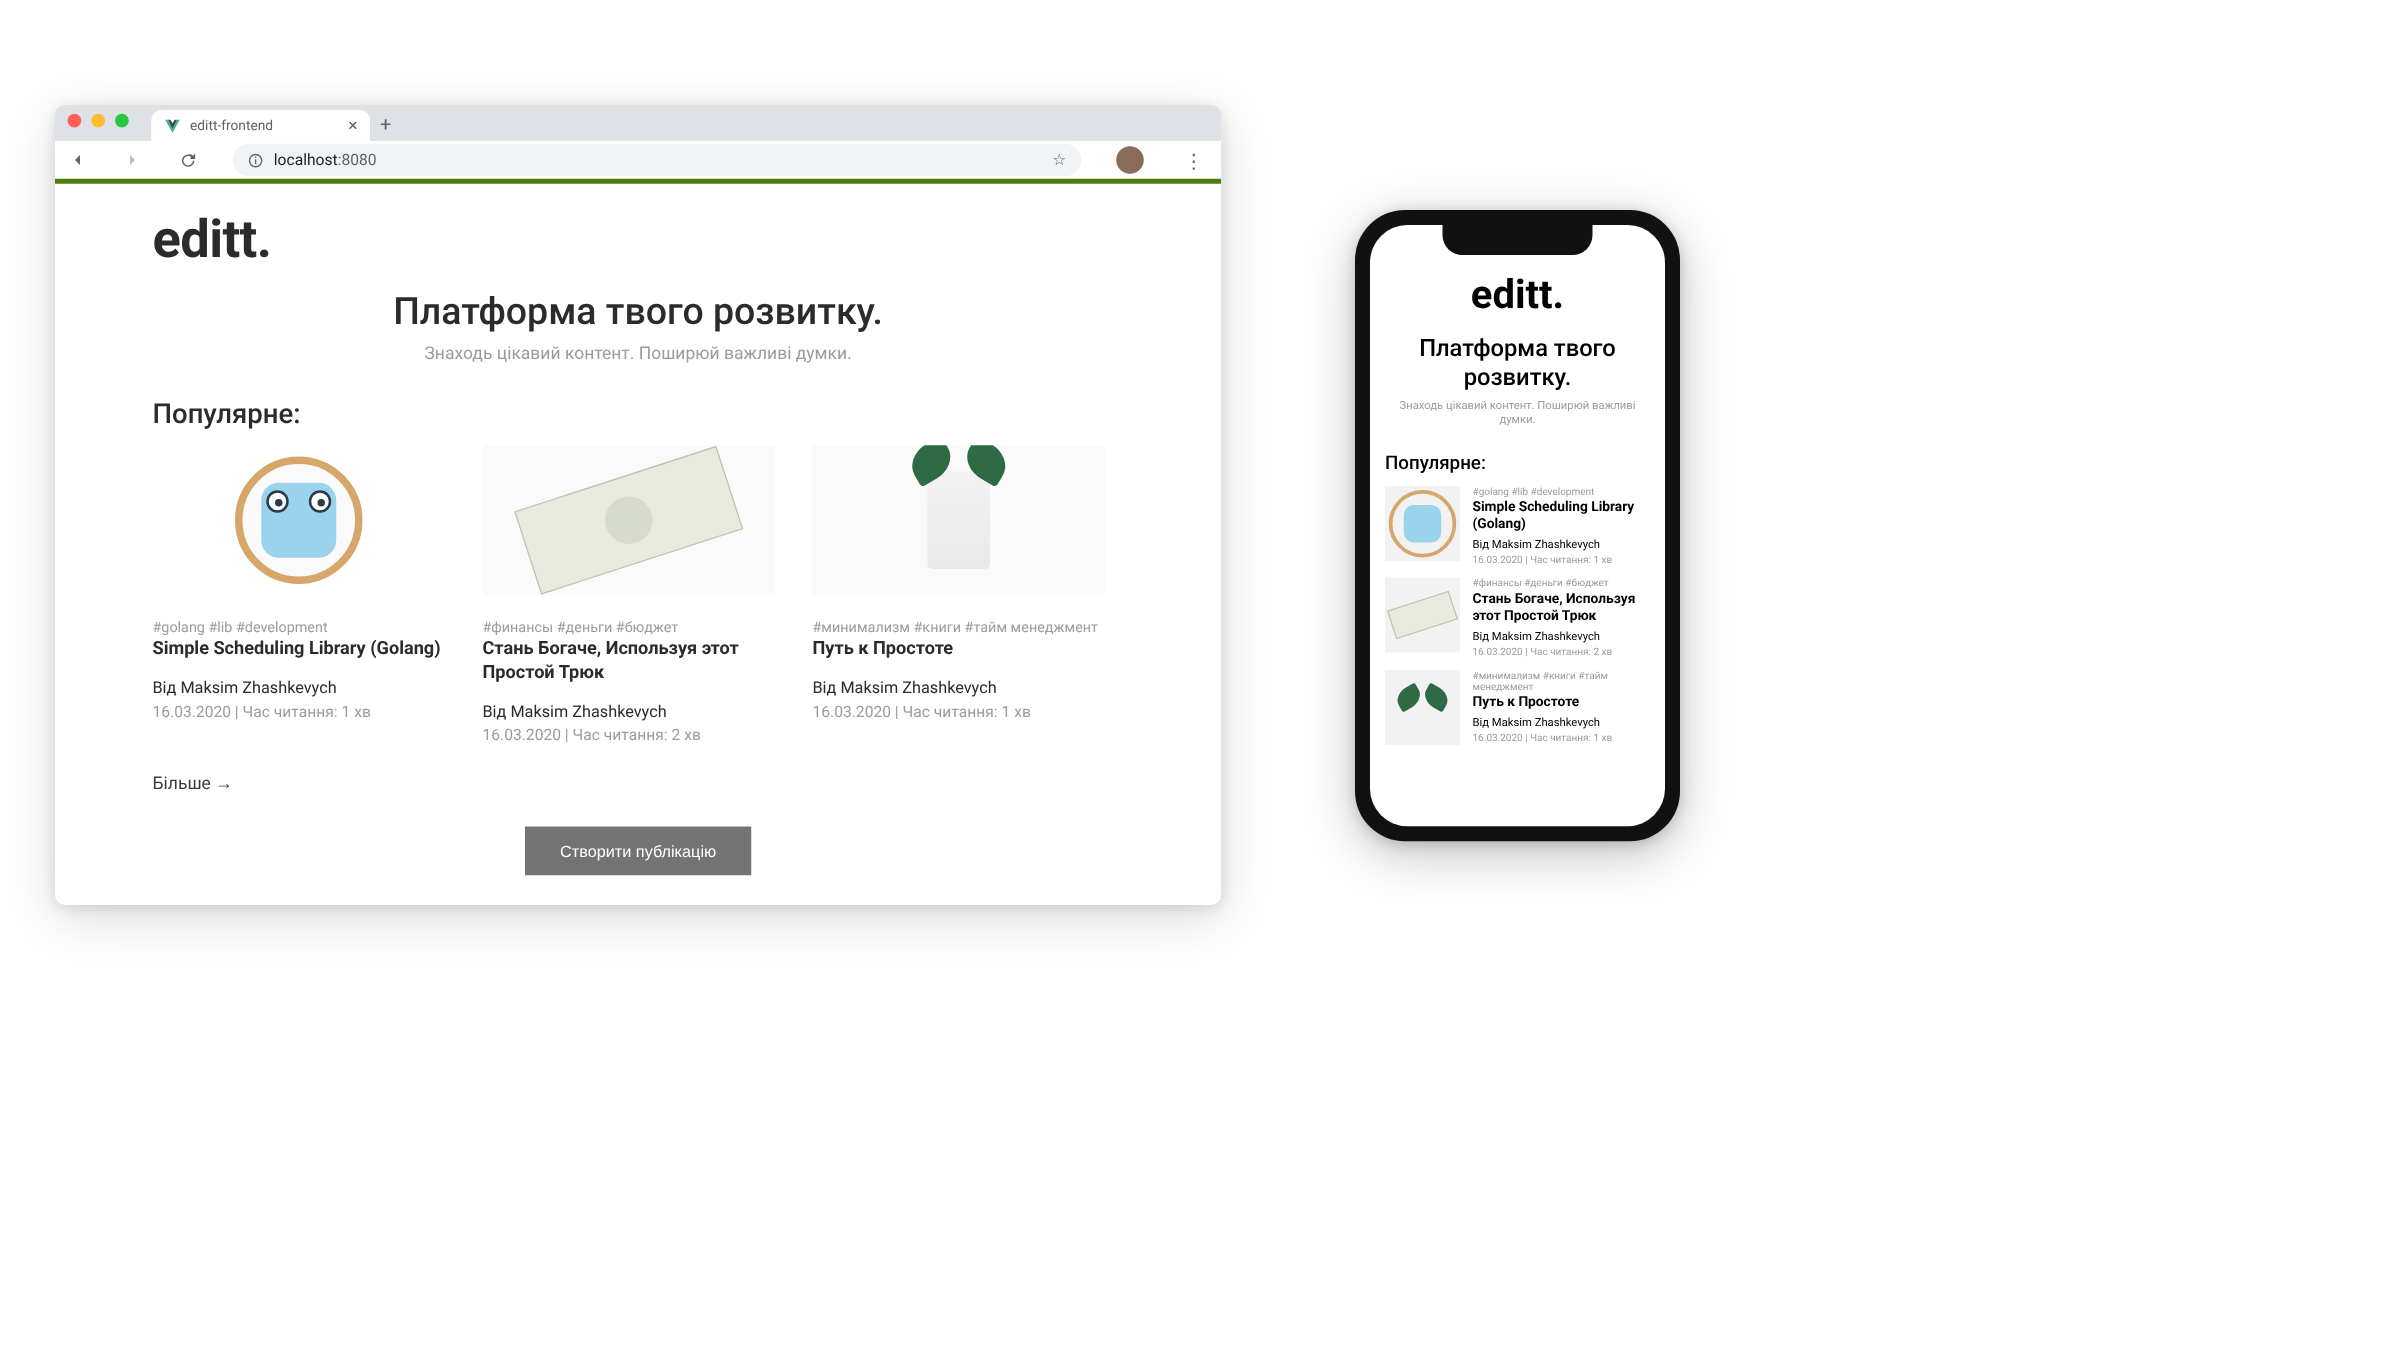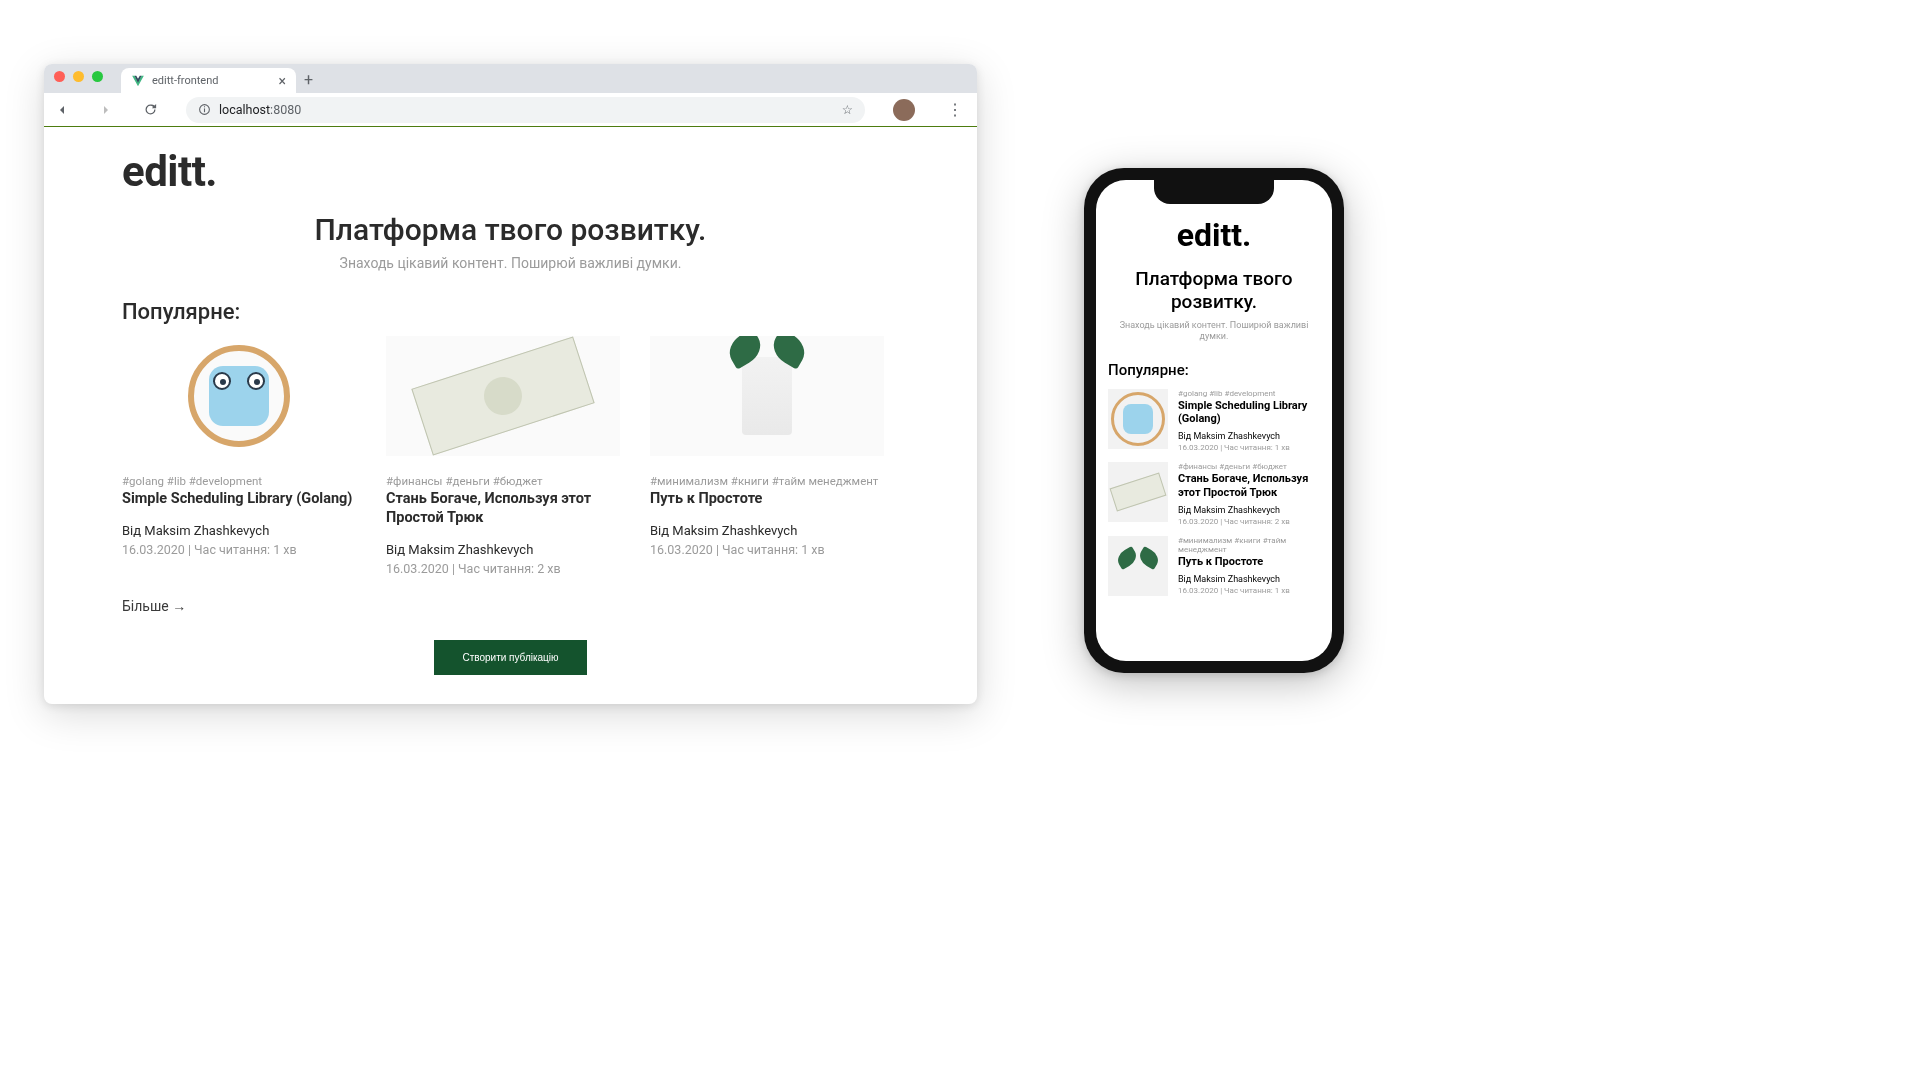--- a/index.html
+++ b/index.html
@@ -8,21 +8,21 @@
       background: #fff;
       width: 1920px;
       height: 1080px;
       position: relative;
     }
 
     
     .browser {
       position: absolute;
       left: 44px;
-      top: 64px;
+      top: 84px;
       width: 933px;
       height: 640px;
       background: #fff;
       border-radius: 8px;
       box-shadow: 0 10px 40px rgba(0,0,0,.15), 0 2px 10px rgba(0,0,0,.1);
       overflow: hidden;
       display: flex;
       flex-direction: column;
     }
     .titlebar {
@@ -49,21 +49,21 @@
       font-size: 11px;
       color: #5f6368;
     }
     .tab .favicon { width: 14px; height: 14px; }
     .tab .close { margin-left: auto; color:#5f6368; font-size: 14px; line-height: 1; }
     .newtab { padding: 0 8px 4px; color:#5f6368; font-size: 16px; }
 
     .addrbar {
       height: 34px;
       background: #fff;
-      border-bottom: 1px solid #4d7c0f;
+      border-bottom: 4px solid #4d7c0f;
       display: flex;
       align-items: center;
       padding: 0 10px;
       gap: 28px;
       font-size: 13px;
       color:#5f6368;
     }
     .nav-icn { width: 16px; height: 16px; display: flex; align-items: center; justify-content: center; }
     .omnibox {
       flex: 1;
@@ -93,23 +93,23 @@
     .thumb { width:234px; height:120px; background:#f2f2f2; display:flex; align-items:center; justify-content:center; overflow:hidden; }
     .tags { color:#9b9b9b; font-size:11.5px; margin-top:18px; }
     .title { font-size:14.5px; font-weight:700; line-height:1.3; margin-top:2px; }
     .author { font-size:13px; margin-top:14px; }
     .meta { color:#9b9b9b; font-size:12.5px; margin-top:4px; }
 
     .more { font-size:14px; color:#3a3a3a; margin-top:22px; }
     .cta-wrap { text-align:center; margin-top:26px; }
     .cta {
       display:inline-block;
-      background:#14532d;
+      background:#737373;
       color:#fff;
-      font-size:10px;
+      font-size:13px;
       padding:12px 28px;
       border:none;
       cursor:pointer;
     }
 
     
     .gopher-bg { background:#fff; position:relative; }
     .gopher {
       width:102px; height:102px; border-radius:50%;
       border:6px solid #d7a66a; background:#fafafa;

